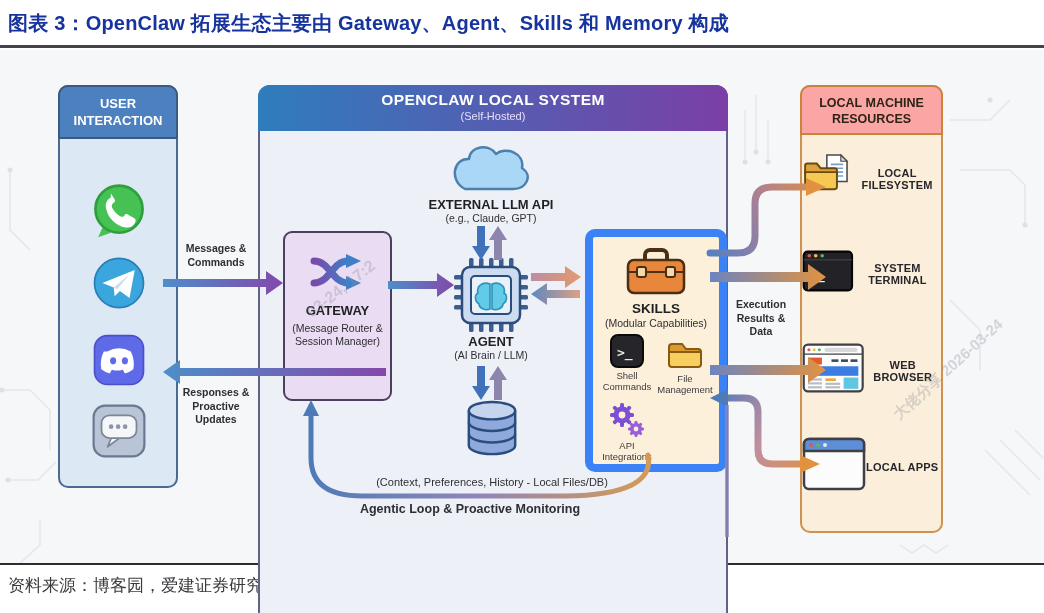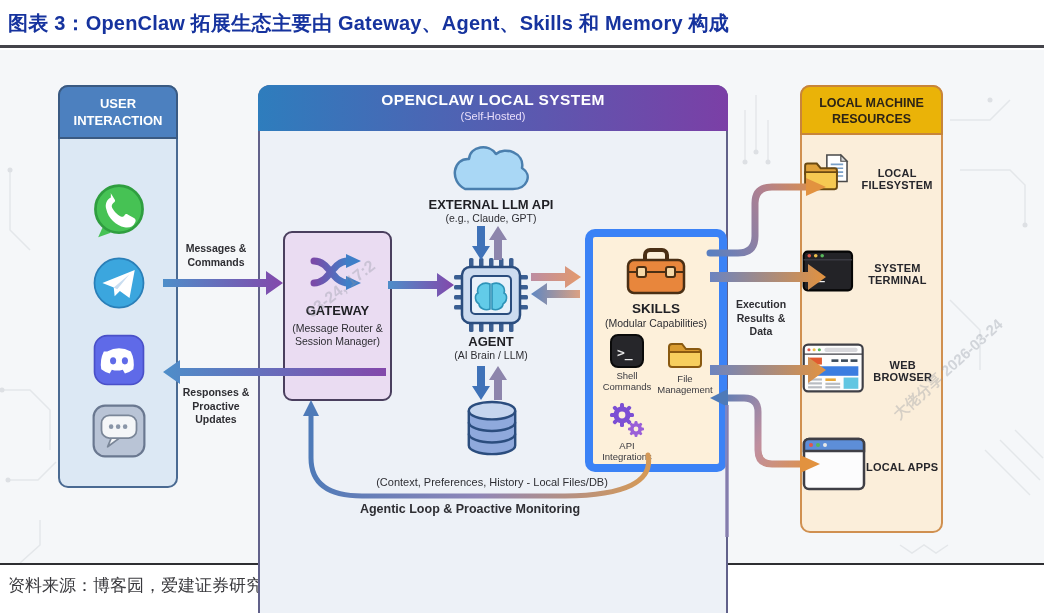--- a/index.html
+++ b/index.html
@@ -9,21 +9,21 @@
   .title-rule{left:0;top:45px;width:1044px;height:3px;background:#44444a;}
   .diagram{left:0;top:50px;width:1044px;height:513px;background:#f5f7f9;}
   .panel{border-radius:10px;box-sizing:border-box;}
   .user-panel{left:58px;top:35px;width:120px;height:403px;background:#dce8f4;border:2px solid #4a6a92;z-index:1;}
   .user-header{left:-2px;top:-2px;width:120px;height:54px;background:#4c80bf;border:2px solid #3a5a82;border-radius:10px 10px 0 0;color:#fff;font-weight:bold;font-size:13px;text-align:center;line-height:1.3;padding-top:9px;box-sizing:border-box;}
   .sys-panel{left:258px;top:35px;width:470px;height:546px;background:#edf1f7;border:2px solid #61618a;border-radius:12px;z-index:1;}
   .sys-header{left:-2px;top:-2px;width:470px;height:46px;background:linear-gradient(90deg,#2e7dbd,#7b3fa6);border-radius:12px 12px 0 0;text-align:center;box-sizing:border-box;padding-top:6px;}
   .sys-title{color:#fff;font-weight:bold;font-size:15.5px;letter-spacing:.4px;}
   .sys-sub{color:#e9defa;font-size:11px;margin-top:1px;}
   .res-panel{left:800px;top:35px;width:143px;height:448px;background:#fbeeda;border:2px solid #d09050;z-index:1;}
-  .res-header{left:-2px;top:-2px;width:143px;height:50px;background:#eab308;border:2px solid #c8853a;border-radius:10px 10px 0 0;color:#2d2416;font-weight:bold;font-size:12.5px;text-align:center;line-height:1.3;padding-top:8px;box-sizing:border-box;}
+  .res-header{left:-2px;top:-2px;width:143px;height:50px;background:#fca5a5;border:2px solid #c8853a;border-radius:10px 10px 0 0;color:#2d2416;font-weight:bold;font-size:12.5px;text-align:center;line-height:1.3;padding-top:8px;box-sizing:border-box;}
   .gw-box{left:23px;top:144px;width:105px;height:166px;background:#eadcf2;border:2px solid #4a3f5e;border-radius:9px;}
   .sk-box{left:325px;top:142px;width:126px;height:227px;background:#fdf0da;border:8px solid #3b82f6;border-radius:10px;}
   .node-label{font-weight:bold;font-size:13px;color:#1f1f24;text-align:center;line-height:1.2;}
   .node-sub{font-size:10.5px;color:#2e2e33;text-align:center;line-height:1.25;}
   .edge-label{font-size:10.5px;font-weight:600;color:#2e2e33;text-align:center;line-height:1.3;z-index:6;}
   .loop-label{font-size:12.5px;font-weight:600;color:#2e2e33;text-align:center;}
   .res-item{width:100%;display:flex;flex-direction:row;align-items:center;}
   .res-label{font-size:11px;font-weight:bold;color:#26262b;letter-spacing:.2px;margin-top:6px;text-align:center;}
   .sk-grid{left:5px;top:96px;width:116px;display:grid;grid-template-columns:58px 58px;row-gap:5px;}
   .sk-cell{display:flex;flex-direction:column;align-items:center;}

